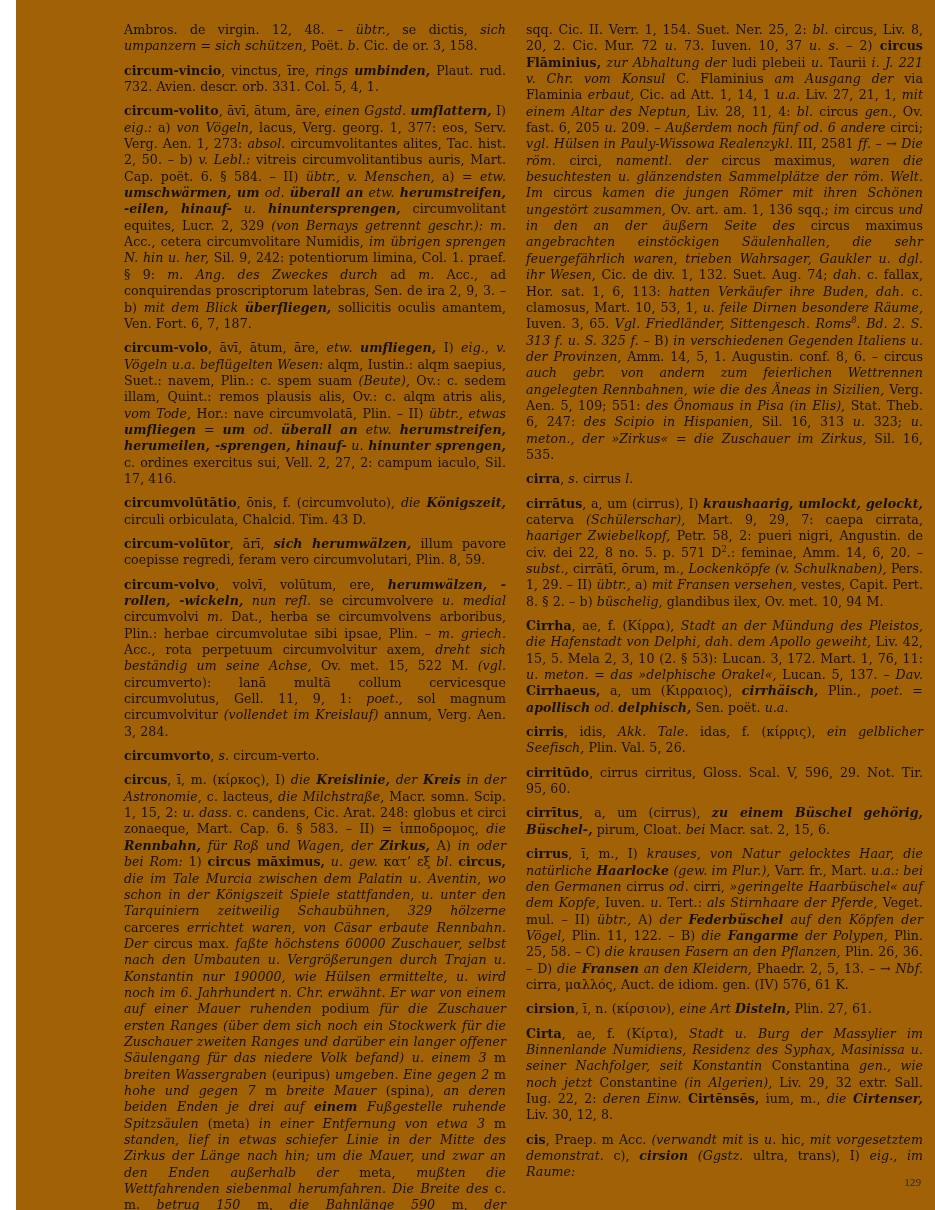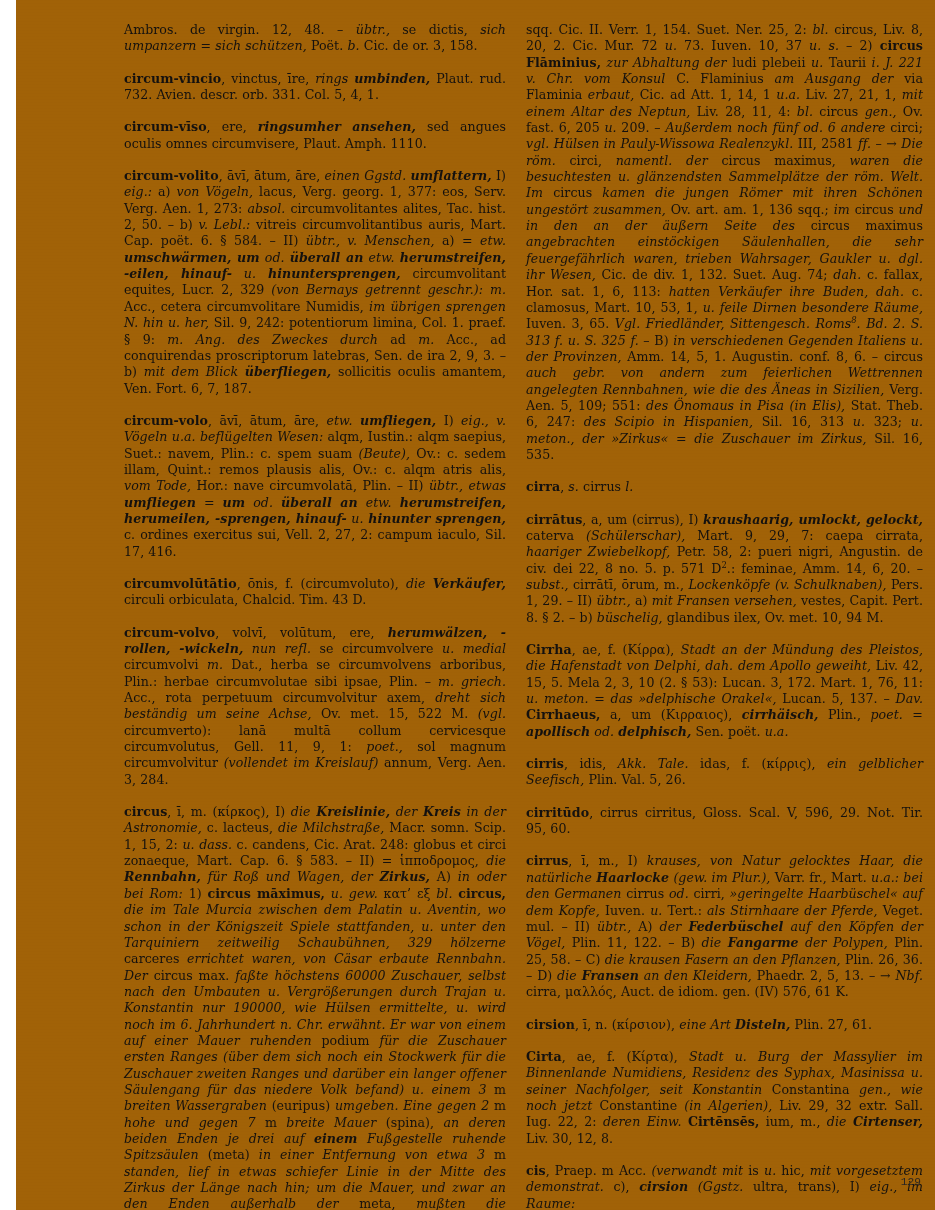--- a/index.html
+++ b/index.html
@@ -46,37 +46,37 @@
     padding: 0;
     text-align: justify;
     text-justify: inter-word;
     font-size: 12.6px;
     line-height: 16.35px;
     text-indent: 0;
     hyphens: manual;
     word-spacing: 0.1px;
     letter-spacing: 0.05px;
   }
-  .entry + .entry { margin-top: 16px; }
+  .entry + .entry { margin-top: 8px; }
 
   
   .cont { text-indent: 0; }
 
   b  { font-weight: 700; }
   i  { font-style: italic; }
   .bi { font-weight: 700; font-style: italic; }
   sup { font-size: 8.4px; vertical-align: super; line-height: 0; }
 
   .folio {
     position: absolute;
     right: 30px;
     bottom: 22px;
     font-size: 11.2px;
     color: #2a2623;
-    font-family: Liberation Mono, monospace;
+    font-family: Liberation Serif, serif;
     text-align: center;
   }
   .noise {
     position: absolute;
     inset: 0;
     pointer-events: none;
     opacity: 0.035;
     background:
       repeating-linear-gradient(0deg, rgba(0,0,0,0.5) 0px, rgba(0,0,0,0) 1px, rgba(0,0,0,0) 3px);
   }
@@ -84,35 +84,37 @@
 </head>
 <body>
 
 <div class="page">
 
   <div class="columns">
 
     <div class="col col-left">
       <p class="entry cont">Ambros. de virgin. 12, 48. – <i>übtr.,</i> se dictis, <i>sich umpanzern</i> = <i>sich schützen,</i> Poët. <i>b.</i> Cic. de or. 3, 158.</p>
       <p class="entry"><b>circum-vincio</b>, vinctus, īre, <i>rings</i> <span class="bi">umbinden,</span> Plaut. rud. 732. Avien. descr. orb. 331. Col. 5, 4, 1.</p>
-      <p class="entry"><b>circum-vīso</b>, ere, <span class="bi">ringsumher ansehen,</span> sed angues oculis omnes circumvisere, Plaut. Amph. 1110.</p>
       <p class="entry"><b>circum-volito</b>, āvī, ātum, āre, <i>einen Ggstd.</i> <span class="bi">umflattern,</span> I) <i>eig.:</i> a) <i>von Vögeln,</i> lacus, Verg. georg. 1, 377: eos, Serv. Verg. Aen. 1, 273: <i>absol.</i> circumvolitantes alites, Tac. hist. 2, 50. – b) <i>v. Lebl.:</i> vitreis circumvolitantibus auris, Mart. Cap. poët. 6. § 584. – II) <i>übtr., v. Menschen,</i> a) = <i>etw.</i> <span class="bi">umschwärmen, um</span> <i>od.</i> <span class="bi">überall an</span> <i>etw.</i> <span class="bi">herumstreifen, -eilen, hinauf-</span> <i>u.</i> <span class="bi">hinuntersprengen,</span> circumvolitant equites, Lucr. 2, 329 <i>(von Bernays getrennt geschr.): m.</i> Acc., cetera circumvolitare Numidis, <i>im übrigen sprengen N. hin u. her,</i> Sil. 9, 242: potentiorum limina, Col. 1. praef. § 9: <i>m. Ang. des Zweckes durch</i> ad <i>m.</i> Acc., ad conquirendas proscriptorum latebras, Sen. de ira 2, 9, 3. – b) <i>mit dem Blick</i> <span class="bi">überfliegen,</span> sollicitis oculis amantem, Ven. Fort. 6, 7, 187.</p>
       <p class="entry"><b>circum-volo</b>, āvī, ātum, āre, <i>etw.</i> <span class="bi">umfliegen,</span> I) <i>eig., v. Vögeln u.a. beflügelten Wesen:</i> alqm, Iustin.: alqm saepius, Suet.: navem, Plin.: c. spem suam <i>(Beute),</i> Ov.: c. sedem illam, Quint.: remos plausis alis, Ov.: c. alqm atris alis, <i>vom Tode,</i> Hor.: nave circumvolatā, Plin. – II) <i>übtr., etwas</i> <span class="bi">umfliegen</span> = <span class="bi">um</span> <i>od.</i> <span class="bi">überall an</span> <i>etw.</i> <span class="bi">herumstreifen, herumeilen, -sprengen, hinauf-</span> <i>u.</i> <span class="bi">hinunter sprengen,</span> c. ordines exercitus sui, Vell. 2, 27, 2: campum iaculo, Sil. 17, 416.</p>
-      <p class="entry"><b>circumvolūtātio</b>, ōnis, f. (circumvoluto), <i>die</i> <span class="bi">Verkäufer,</span> circuli orbiculata, Chalcid. Tim. 43 D.</p>
+      <p class="entry"><b>circumvolūtātio</b>, ōnis, f. (circumvoluto), <i>die</i> <span class="bi">Königszeit,</span> circuli orbiculata, Chalcid. Tim. 43 D.</p>
+      <p class="entry"><b>circum-volūtor</b>, ārī, <span class="bi">sich herumwälzen,</span> illum pavore coepisse regredi, feram vero circumvolutari, Plin. 8, 59.</p>
       <p class="entry"><b>circum-volvo</b>, volvī, volūtum, ere, <span class="bi">herumwälzen, -rollen, -wickeln,</span> <i>nun refl.</i> se circumvolvere <i>u. medial</i> circumvolvi <i>m.</i> Dat., herba se circumvolvens arboribus, Plin.: herbae circumvolutae sibi ipsae, Plin. – <i>m. griech.</i> Acc., rota perpetuum circumvolvitur axem, <i>dreht sich beständig um seine Achse,</i> Ov. met. 15, 522 M. <i>(vgl.</i> circumverto): lanā multā collum cervicesque circumvolutus, Gell. 11, 9, 1: <i>poet.,</i> sol magnum circumvolvitur <i>(vollendet im Kreislauf)</i> annum, Verg. Aen. 3, 284.</p>
+      <p class="entry"><b>circumvorto</b>, <i>s.</i> circum-verto.</p>
       <p class="entry"><b>circus</b>, ī, m. (κίρκος), I) <i>die</i> <span class="bi">Kreislinie,</span> <i>der</i> <span class="bi">Kreis</span> <i>in der Astronomie,</i> c. lacteus, <i>die Milchstraße,</i> Macr. somn. Scip. 1, 15, 2: <i>u. dass.</i> c. candens, Cic. Arat. 248: globus et circi zonaeque, Mart. Cap. 6. § 583. – II) = ἱπποδρομος, <i>die</i> <span class="bi">Rennbahn,</span> <i>für Roß und Wagen, der</i> <span class="bi">Zirkus,</span> A) <i>in oder bei Rom:</i> 1) <b>circus māximus,</b> <i>u. gew.</i> κατ’ εξ <i>bl.</i> <b>circus,</b> <i>die im Tale Murcia zwischen dem Palatin u. Aventin, wo schon in der Königszeit Spiele stattfanden, u. unter den Tarquiniern zeitweilig Schaubühnen, 329 hölzerne</i> carceres <i>errichtet waren, von Cäsar erbaute Rennbahn. Der</i> circus max. <i>faßte höchstens 60000 Zuschauer, selbst nach den Umbauten u. Vergrößerungen durch Trajan u. Konstantin nur 190000, wie Hülsen ermittelte, u. wird noch im 6. Jahrhundert n. Chr. erwähnt. Er war von einem auf einer Mauer ruhenden</i> podium <i>für die Zuschauer ersten Ranges (über dem sich noch ein Stockwerk für die Zuschauer zweiten Ranges und darüber ein langer offener Säulengang für das niedere Volk befand) u. einem 3</i> m <i>breiten Wassergraben</i> (euripus) <i>umgeben. Eine gegen 2</i> m <i>hohe und gegen 7</i> m <i>breite Mauer</i> (spina), <i>an deren beiden Enden je drei auf</i> <span class="bi">einem</span> <i>Fußgestelle ruhende Spitzsäulen</i> (meta) <i>in einer Entfernung von etwa 3</i> m <i>standen, lief in etwas schiefer Linie in der Mitte des Zirkus der Länge nach hin; um die Mauer, und zwar an den Enden außerhalb der</i> meta, <i>mußten die Wettfahrenden siebenmal herumfahren. Die Breite des</i> c. m. <i>betrug 150</i> m, <i>die Bahnlänge 590</i> m, <i>der Gesamtumfang 1480</i> m, Liv. 1, 35, 8</p>
     </div>
 
     <div class="col col-right">
       <p class="entry cont">sqq. Cic. II. Verr. 1, 154. Suet. Ner. 25, 2: <i>bl.</i> circus, Liv. 8, 20, 2. Cic. Mur. 72 <i>u.</i> 73. Iuven. 10, 37 <i>u. s.</i> – 2) <b>circus Flāminius,</b> <i>zur Abhaltung der</i> ludi plebeii <i>u.</i> Taurii <i>i. J. 221 v. Chr. vom Konsul</i> C. Flaminius <i>am Ausgang der</i> via Flaminia <i>erbaut,</i> Cic. ad Att. 1, 14, 1 <i>u.a.</i> Liv. 27, 21, 1, <i>mit einem Altar des Neptun,</i> Liv. 28, 11, 4: <i>bl.</i> circus <i>gen.,</i> Ov. fast. 6, 205 <i>u.</i> 209. – <i>Außerdem noch fünf od. 6 andere</i> circi; <i>vgl. Hülsen in Pauly-Wissowa Realenzykl.</i> III, 2581 <i>ff.</i> – → <i>Die röm.</i> circi, <i>namentl. der</i> circus maximus, <i>waren die besuchtesten u. glänzendsten Sammelplätze der röm. Welt. Im</i> circus <i>kamen die jungen Römer mit ihren Schönen ungestört zusammen,</i> Ov. art. am. 1, 136 sqq.; <i>im</i> circus <i>und in den an der äußern Seite des</i> circus maximus <i>angebrachten einstöckigen Säulenhallen, die sehr feuergefährlich waren, trieben Wahrsager, Gaukler u. dgl. ihr Wesen,</i> Cic. de div. 1, 132. Suet. Aug. 74; <i>dah.</i> c. fallax, Hor. sat. 1, 6, 113: <i>hatten Verkäufer ihre Buden, dah.</i> c. clamosus, Mart. 10, 53, 1, <i>u. feile Dirnen besondere Räume,</i> Iuven. 3, 65. <i>Vgl. Friedländer, Sittengesch. Roms<sup>8</sup>. Bd. 2. S. 313 f. u. S. 325 f.</i> – B) <i>in verschiedenen Gegenden Italiens u. der Provinzen,</i> Amm. 14, 5, 1. Augustin. conf. 8, 6. – circus <i>auch gebr. von andern zum feierlichen Wettrennen angelegten Rennbahnen, wie die des Äneas in Sizilien,</i> Verg. Aen. 5, 109; 551: <i>des Önomaus in Pisa (in Elis),</i> Stat. Theb. 6, 247: <i>des Scipio in Hispanien,</i> Sil. 16, 313 <i>u.</i> 323; <i>u. meton., der »Zirkus« = die Zuschauer im Zirkus,</i> Sil. 16, 535.</p>
       <p class="entry"><b>cirra</b>, <i>s.</i> cirrus <i>l.</i></p>
       <p class="entry"><b>cirrātus</b>, a, um (cirrus), I) <span class="bi">kraushaarig, umlockt, gelockt,</span> caterva <i>(Schülerschar),</i> Mart. 9, 29, 7: caepa cirrata, <i>haariger Zwiebelkopf,</i> Petr. 58, 2: pueri nigri, Angustin. de civ. dei 22, 8 no. 5. p. 571 D<sup>2</sup>.: feminae, Amm. 14, 6, 20. – <i>subst.,</i> cirrātī, ōrum, m., <i>Locken­köpfe (v. Schulknaben),</i> Pers. 1, 29. – II) <i>übtr.,</i> a) <i>mit Fransen versehen,</i> vestes, Capit. Pert. 8. § 2. – b) <i>büschelig,</i> glandibus ilex, Ov. met. 10, 94 M.</p>
       <p class="entry"><b>Cirrha</b>, ae, f. (Κίρρα), <i>Stadt an der Mündung des Pleistos, die Hafenstadt von Delphi, dah. dem Apollo geweiht,</i> Liv. 42, 15, 5. Mela 2, 3, 10 (2. § 53): Lucan. 3, 172. Mart. 1, 76, 11: <i>u. meton. = das »delphische Orakel«,</i> Lucan. 5, 137. – <i>Dav.</i> <b>Cirrhaeus,</b> a, um (Κιρραιος), <span class="bi">cirrhäisch,</span> Plin., <i>poet.</i> = <span class="bi">apollisch</span> <i>od.</i> <span class="bi">delphisch,</span> Sen. poët. <i>u.a.</i></p>
       <p class="entry"><b>cirris</b>, idis, <i>Akk. Tale.</i> idas, f. (κίρρις), <i>ein gelblicher Seefisch,</i> Plin. Val. 5, 26.</p>
       <p class="entry"><b>cirritūdo</b>, cirrus cirritus, Gloss. Scal. V, 596, 29. Not. Tir. 95, 60.</p>
+      <p class="entry"><b>cirrītus</b>, a, um (cirrus), <span class="bi">zu einem Büschel gehörig, Büschel-,</span> pirum, Cloat. <i>bei</i> Macr. sat. 2, 15, 6.</p>
       <p class="entry"><b>cirrus</b>, ī, m., I) <i>krauses, von Natur gelocktes Haar, die natürliche</i> <span class="bi">Haarlocke</span> <i>(gew. im Plur.),</i> Varr. fr., Mart. <i>u.a.: bei den Germanen</i> cirrus <i>od.</i> cirri, <i>»geringelte Haarbüschel« auf dem Kopfe,</i> Iuven. <i>u.</i> Tert.: <i>als Stirnhaare der Pferde,</i> Veget. mul. – II) <i>übtr.,</i> A) <i>der</i> <span class="bi">Federbüschel</span> <i>auf den Köpfen der Vögel,</i> Plin. 11, 122. – B) <i>die</i> <span class="bi">Fangarme</span> <i>der Polypen,</i> Plin. 25, 58. – C) <i>die krausen Fasern an den Pflanzen,</i> Plin. 26, 36. – D) <i>die</i> <span class="bi">Fransen</span> <i>an den Kleidern,</i> Phaedr. 2, 5, 13. – → <i>Nbf.</i> cirra, μαλλός, Auct. de idiom. gen. (IV) 576, 61 K.</p>
       <p class="entry"><b>cirsion</b>, ī, n. (κίρσιον), <i>eine Art</i> <span class="bi">Disteln,</span> Plin. 27, 61.</p>
       <p class="entry"><b>Cirta</b>, ae, f. (Κίρτα), <i>Stadt u. Burg der Massylier im Binnenlande Numidiens, Residenz des Syphax, Masinissa u. seiner Nachfolger, seit Konstantin</i> Constantina <i>gen., wie noch jetzt</i> Constantine <i>(in Algerien),</i> Liv. 29, 32 extr. Sall. Iug. 22, 2: <i>deren Einw.</i> <b>Cirtēnsēs,</b> ium, m., <i>die</i> <span class="bi">Cirtenser,</span> Liv. 30, 12, 8.</p>
       <p class="entry"><b>cis</b>, Praep. m Acc. <i>(verwandt mit</i> is <i>u.</i> hic, <i>mit vorgesetztem demonstrat.</i> c), <span class="bi">cirsion</span> <i>(Ggstz.</i> ultra, trans), I) <i>eig., im Raume:</i></p>
     </div>
 
   </div>
 
   <div class="folio">129</div>
 

